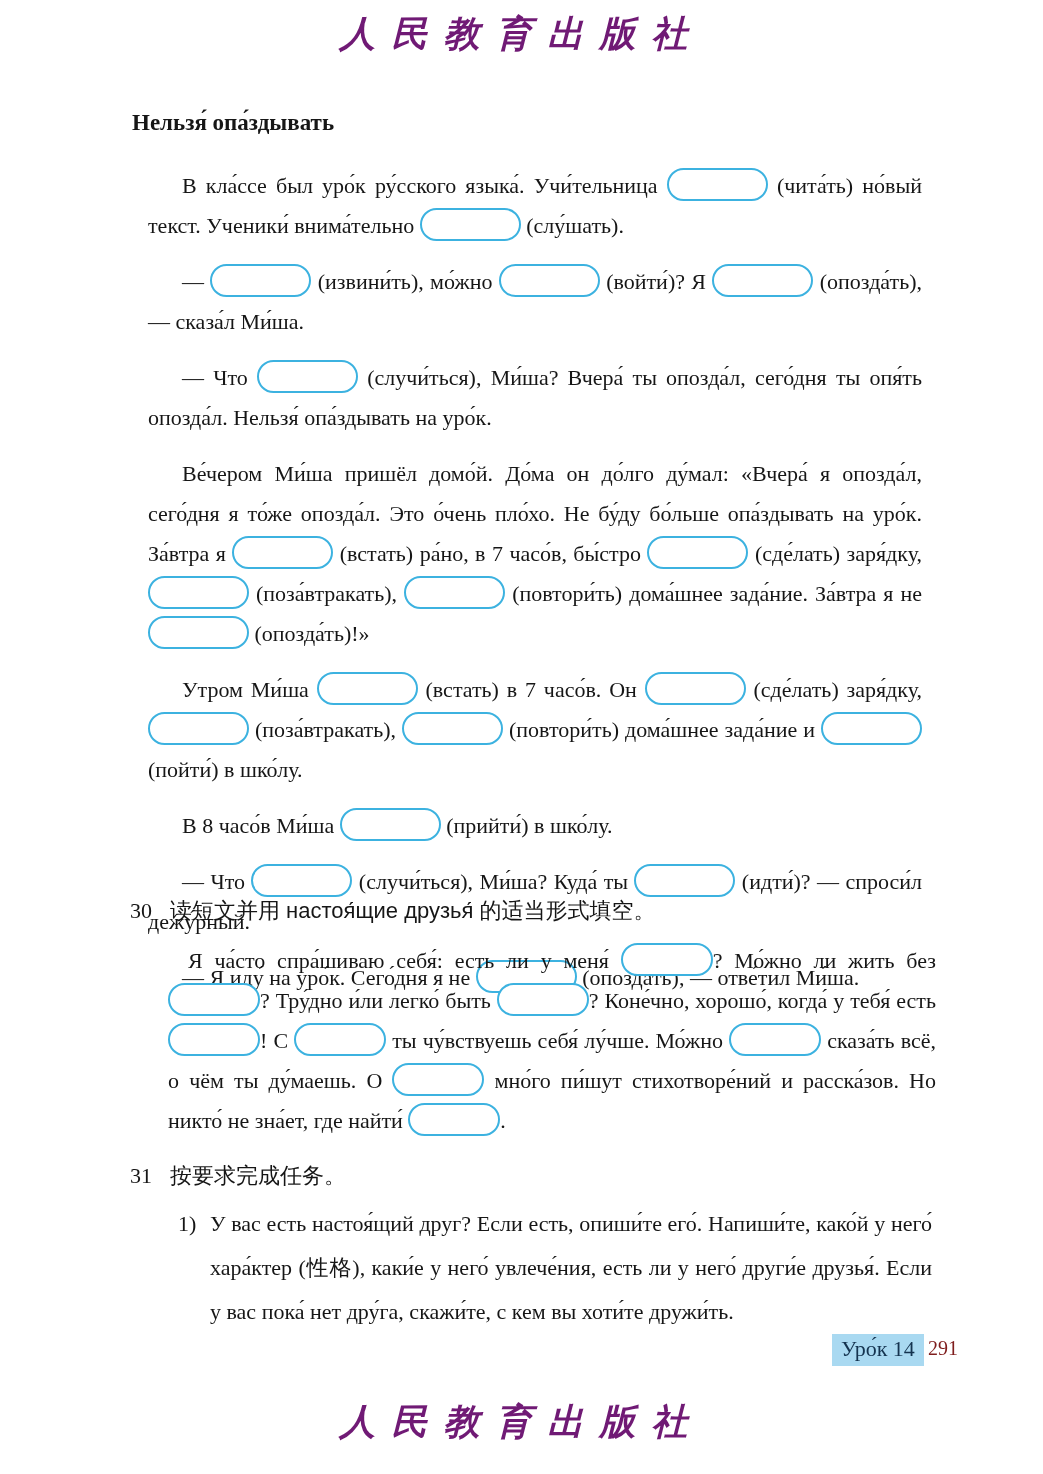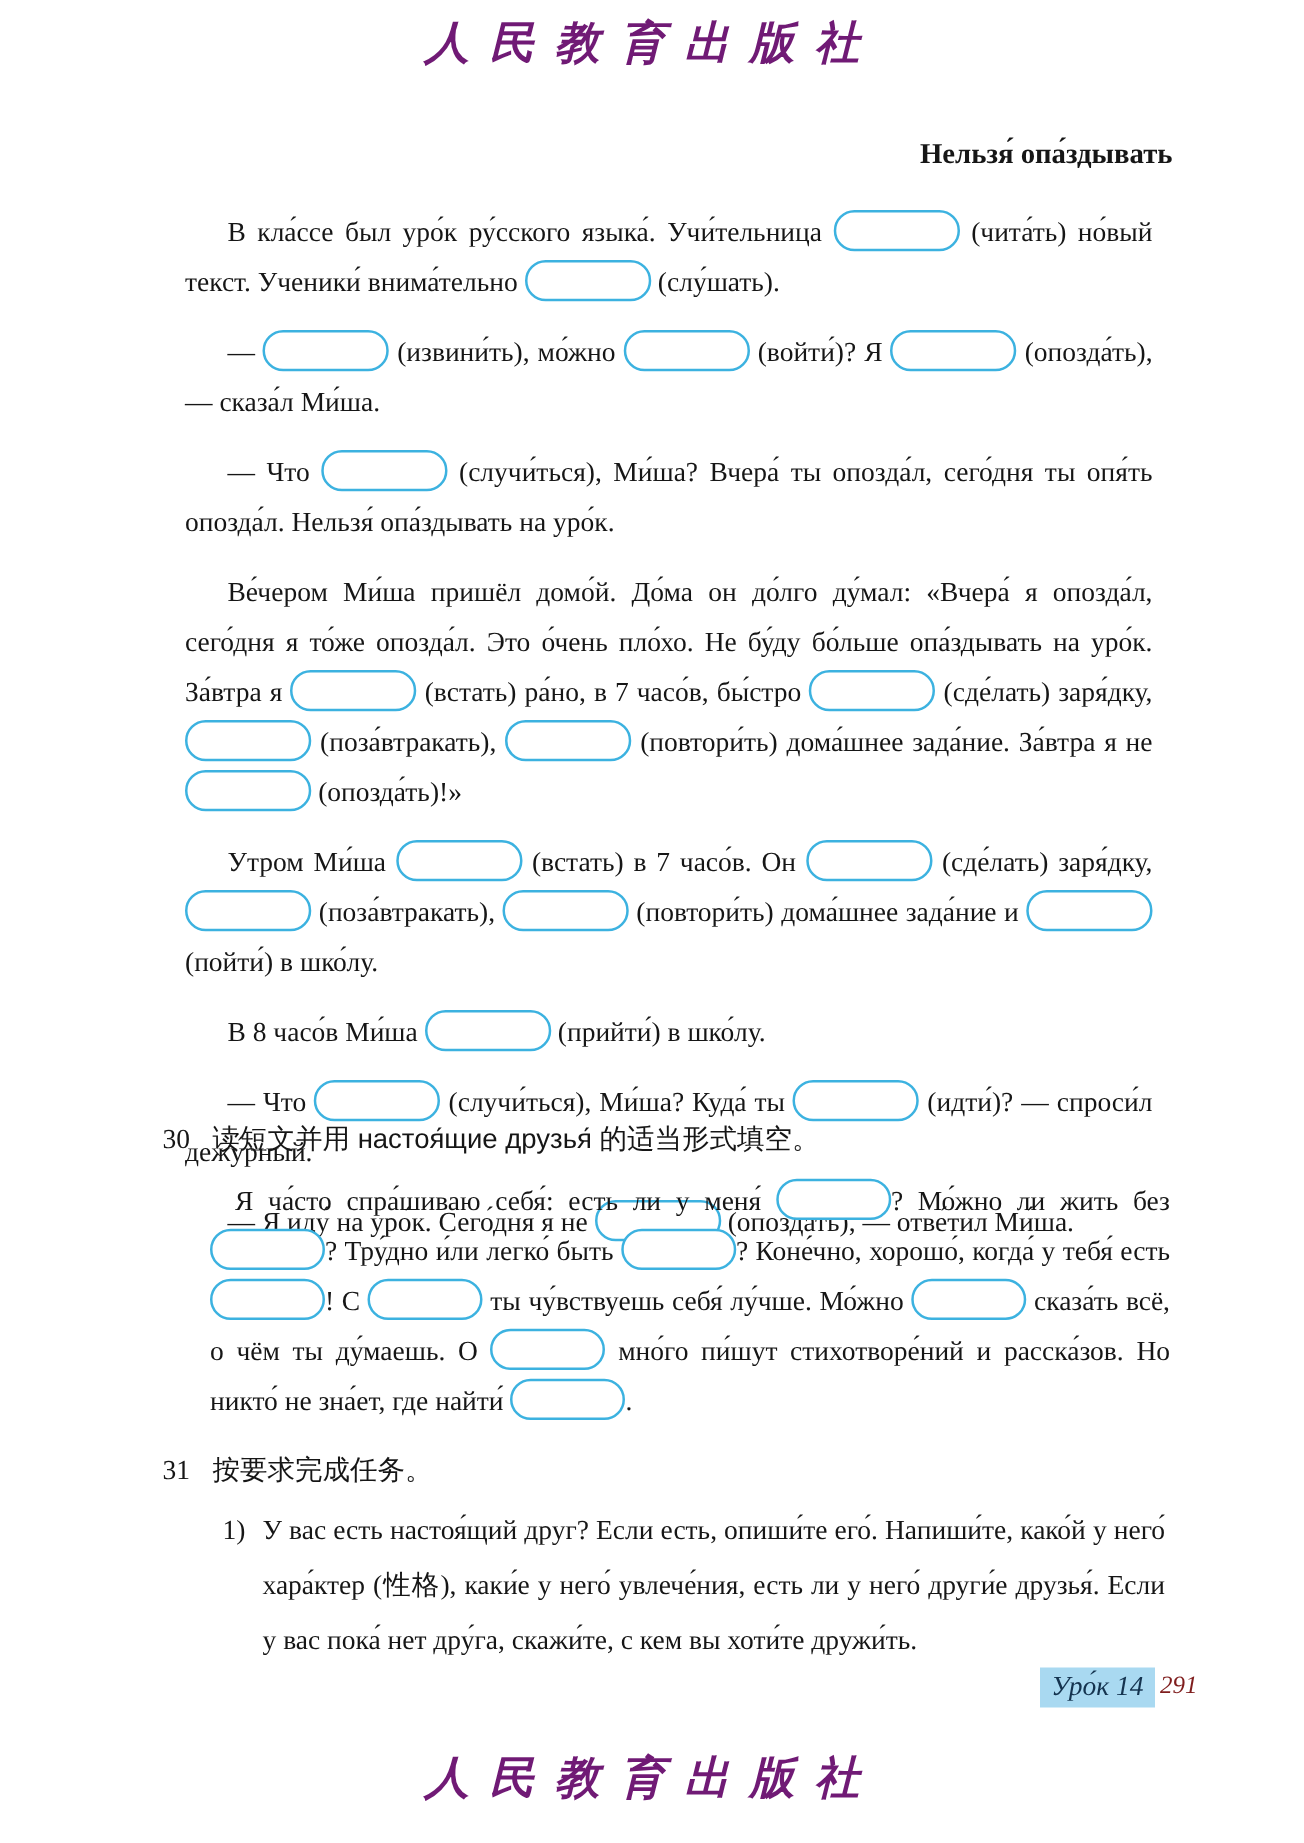--- a/index.html
+++ b/index.html
@@ -18,21 +18,21 @@
   .logo-bottom { top:1398px; }
   .logo-text {
     font-family:"DejaVu Serif", serif;
     font-size:36px; font-weight:bold; font-style:italic;
     color:#701a75; letter-spacing:16px; white-space:nowrap;
   }
 
   
   .story-title {
     position:absolute; top:110px; left:132px; width:806px;
-    text-align:right; font-size:23px; font-weight:bold;
+    text-align:left; font-size:23px; font-weight:bold;
   }
 
   
   .story {
     position:absolute; top:150px; left:132px; width:806px;
     font-size:22px; line-height:40px; text-align:justify;
   }
   .story .para { margin:16px; text-indent:34px; }
 
   
@@ -58,21 +58,21 @@
     line-height:40px; text-align:justify;
   }
   .ex30-passage .para { margin:0; text-indent:20px; }
   .ex30-passage .blank { width:88px; }
 
   .ex31-item { display:flex; margin:8px 0 0 48px; line-height:44px; }
   .item-label { width:32px; flex:0 0 32px; }
   .item-text { width:722px; text-align:justify; }
 
   
-  .footer { position:absolute; top:1334px; left:0; width:100%; height:40px;font-style:italic; }
+  .footer { position:absolute; top:1334px; left:0; width:100%; height:40px; }
   .lesson-badge {
     position:absolute; left:832px; top:0;
     background:#a9d9f1; color:#14334f;
     font-size:22px; padding:2px 9px 4px 9px;
   }
   .page-number {
     position:absolute; left:928px; top:3px;
     font-size:20px; color:#7f1d1d;
   }
 </style>

